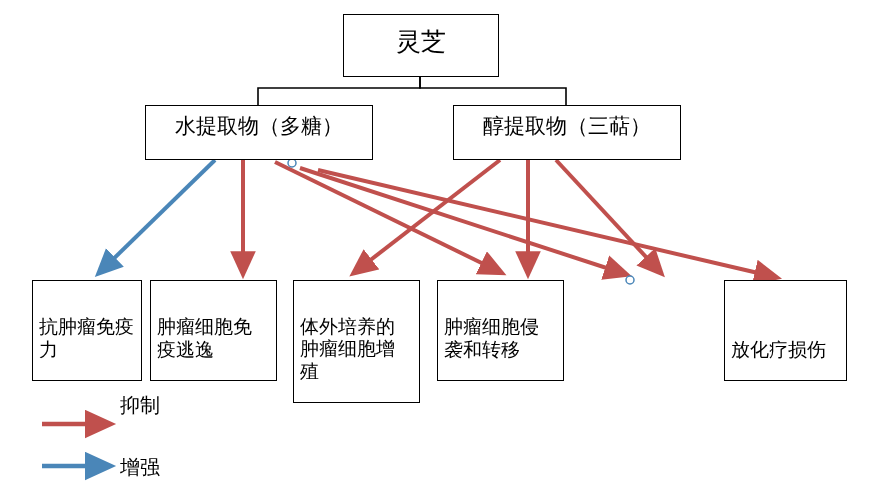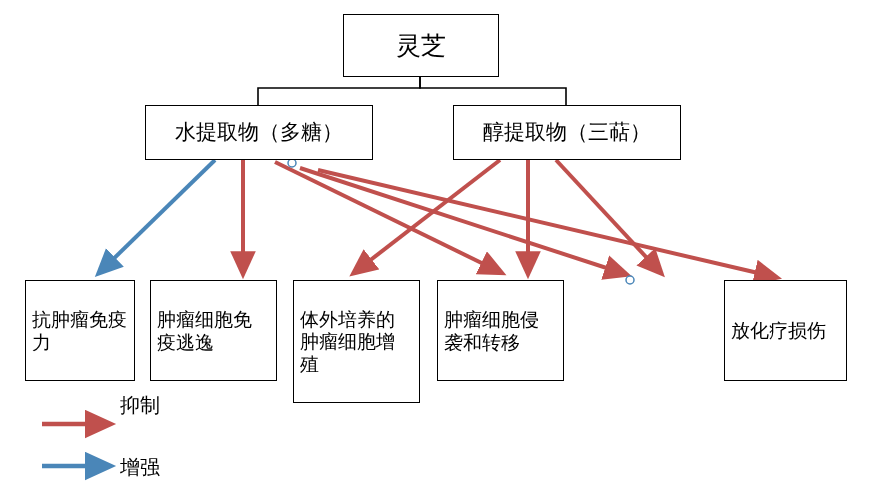--- a/index.html
+++ b/index.html
@@ -25,21 +25,21 @@
     height: 488px;
     pointer-events: none;
   }
   .node {
     position: absolute;
     box-sizing: border-box;
     border: 1.5px solid #000000;
     background: #ffffff;
     color: #000000;
     display: flex;
-    align-items: center;
+    align-items: flex-end;
     justify-content: flex-start;
     padding: 20px 6px;
     line-height: 1.18;
   }
   .node.center {
     justify-content: center;
     text-align: center;
   }
   .node-label {
     display: block;
@@ -107,21 +107,21 @@
   </div>
 
   <div class="node center mid-node" style="left:145px; top:105px; width:228px; height:55px;">
     <span class="node-label">水提取物（多糖）</span>
   </div>
 
   <div class="node center mid-node" style="left:453px; top:105px; width:228px; height:55px;">
     <span class="node-label">醇提取物（三萜）</span>
   </div>
 
-  <div class="node leaf-node" style="left:25px; top:280px; width:110px; height:101px;">
+  <div class="node leaf-node" style="left:32px; top:280px; width:110px; height:101px;">
     <span class="node-label">抗肿瘤免疫力</span>
   </div>
 
   <div class="node leaf-node" style="left:150px; top:280px; width:127px; height:101px;">
     <span class="node-label">肿瘤细胞免疫逃逸</span>
   </div>
 
   <div class="node leaf-node" style="left:293px; top:280px; width:127px; height:123px;">
     <span class="node-label">体外培养的肿瘤细胞增殖</span>
   </div>

